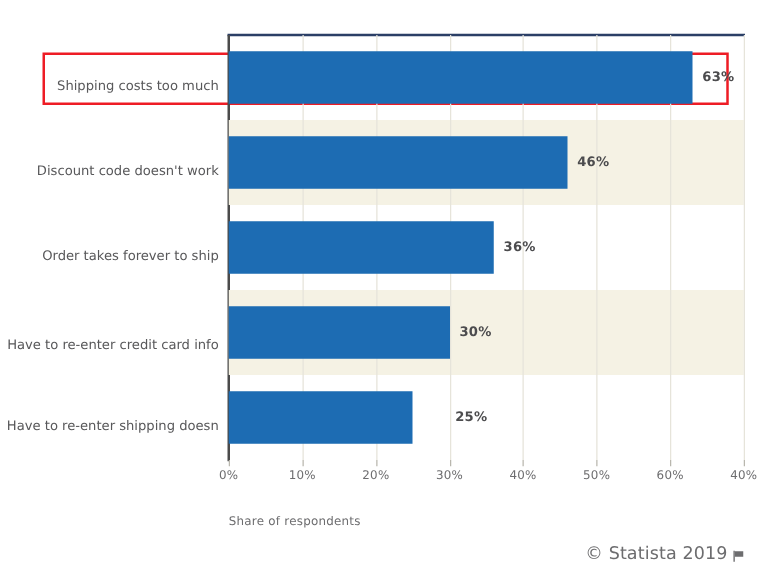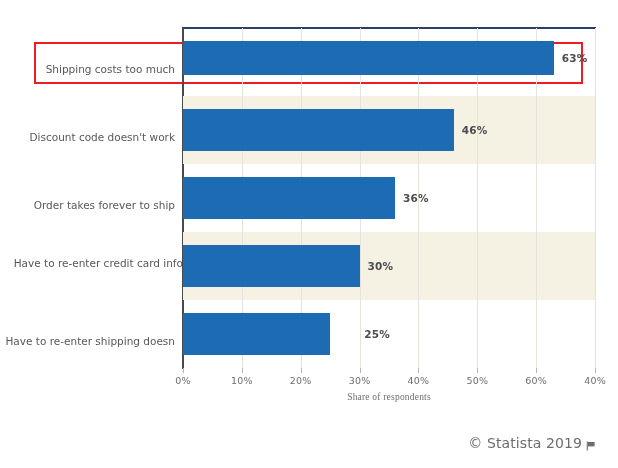--- a/index.html
+++ b/index.html
@@ -56,24 +56,23 @@
   .tick-mark{
     position:absolute;top:368px;width:1px;height:5px;background:#b9b7ae;
   }
   .tick-label{
     position:absolute;top:375px;
     font-size:9.5px;color:#6d6d6f;
     text-align:center;width:40px;
     letter-spacing:0.2px;
   }
   .axis-title{
-    position:absolute;top:392px;left:183px;width:412px;
-    text-align:center;font-size:9.5px;color:#6d6d6f;
+    position:absolute;top:412px;left:183px;width:412px;
+    text-align:left;font-size:9.5px;color:#6d6d6f;
     letter-spacing:0.2px;
-    font-family:Liberation Serif, serif;
   }
 
   
   .highlight-box{
     position:absolute;
     left:34px;top:42px;width:549px;height:42px;
     border:2px solid #ee1c25;
     box-sizing:border-box;
     background:transparent;
     pointer-events:none;
@@ -92,21 +91,21 @@
 <body>
 
 <div id="chart-root">
 
   <div class="highlight-box" style="border-color: rgb(238, 28, 37);"></div>
 
   <div id="cat-labels">
       <div class="cat-label-wrap" style="top: 55px;">Shipping costs too much</div>
       <div class="cat-label-wrap" style="top: 123px;">Discount code doesn't work</div>
       <div class="cat-label-wrap" style="top: 191px;">Order takes forever to ship</div>
-      <div class="cat-label-wrap" style="top: 249px; padding-left: 8px;">Have to re-enter credit card info</div>
+      <div class="cat-label-wrap" style="top: 262px;">Have to re-enter credit card info</div>
       <div class="cat-label-wrap" style="top: 327px;">Have to re-enter shipping doesn</div>
     </div>
 
   <div class="axis-top-line"></div>
   <div class="axis-y-line"></div>
 
   <div class="plot-area">
     <div id="bands">
         <div class="band" style="top: 68px; height: 68px;"></div>
         <div class="band" style="top: 204px; height: 68px;"></div>
@@ -114,21 +113,21 @@
     <div id="gridlines">
         <div class="gridline" style="left: 58.8571px;"></div>
         <div class="gridline" style="left: 117.714px;"></div>
         <div class="gridline" style="left: 176.571px;"></div>
         <div class="gridline" style="left: 235.429px;"></div>
         <div class="gridline" style="left: 294.286px;"></div>
         <div class="gridline" style="left: 353.143px;"></div>
         <div class="gridline" style="left: 412px;"></div>
       </div>
     <div id="bars">
-        <div class="bar-row" style="top: 13px; height: 34px; padding-left: 17px;">
+        <div class="bar-row" style="top: 13px; height: 42px; padding-left: 17px;">
           <div class="bar" style="width: 370.8px; background: rgb(29, 108, 179);"></div>
           <div class="bar-value" style="left: 378.8px;">63%</div>
         </div>
         <div class="bar-row" style="top: 81px; height: 42px;">
           <div class="bar" style="width: 270.743px; background: rgb(29, 108, 179);"></div>
           <div class="bar-value" style="left: 278.743px;">46%</div>
         </div>
         <div class="bar-row" style="top: 149px; height: 42px;">
           <div class="bar" style="width: 211.886px; background: rgb(29, 108, 179);"></div>
           <div class="bar-value" style="left: 219.886px;">36%</div>

